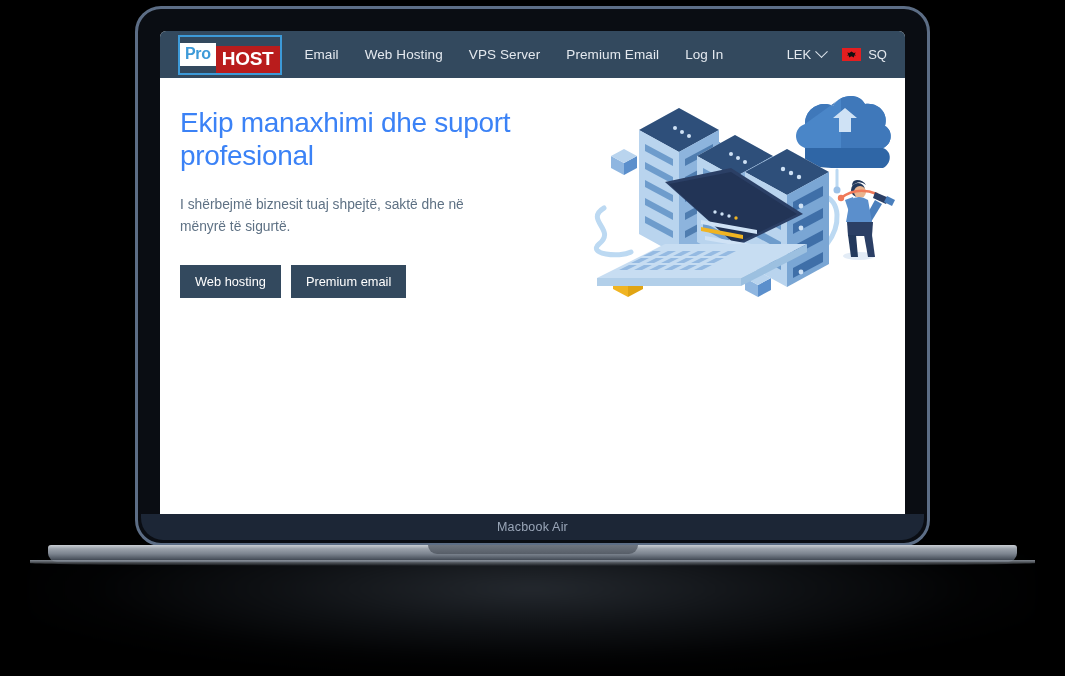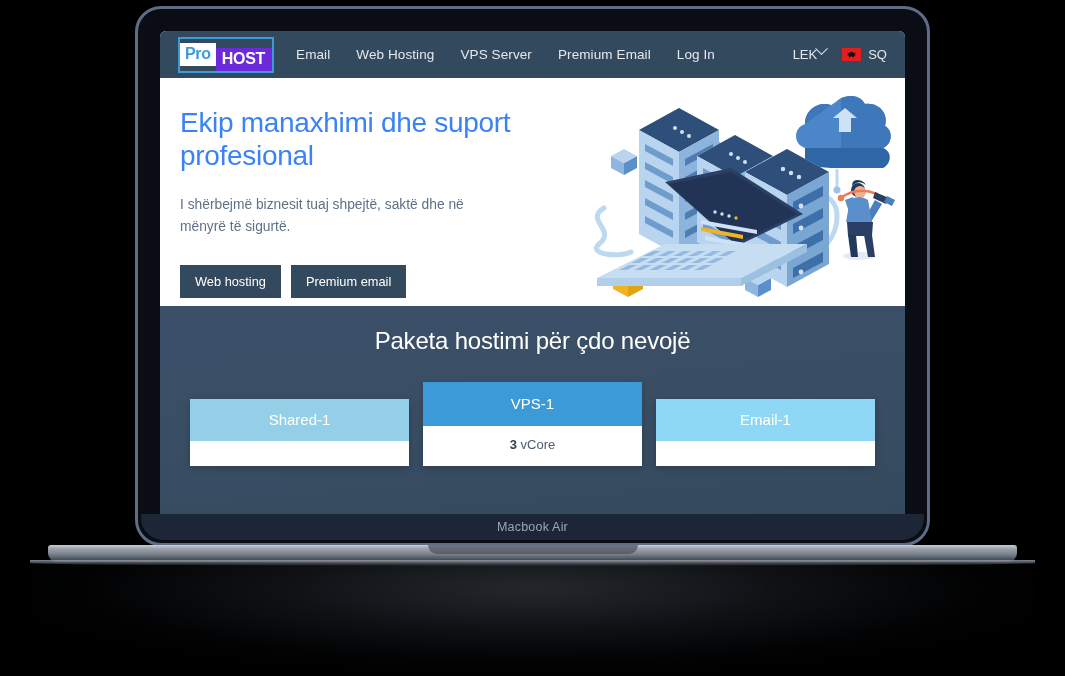--- a/index.html
+++ b/index.html
@@ -56,26 +56,26 @@
   .screen{ position:absolute; inset:0; background:#fff; }
 
   
   .navbar{
     height:47px; background:#33495e;
     display:flex; align-items:center; padding:0 18px 0 18px;
   }
   .logo{ display:flex; align-items:center; margin-right:22px; border:2px solid #3d9ad8; }
   .logo .pro{ background:#ffffff; color:#3d9ad8; font-weight:bold; font-size:16px;
     padding:2px 5px 3px 5px; font-family:"Liberation Sans", sans-serif; letter-spacing:-.3px;}
-  .logo .host{ background:#6d28d9; color:#ffffff; font-weight:bold; font-size:16px;
+  .logo .host{ background:#b91c1c; color:#ffffff; font-weight:bold; font-size:19px;
     padding:2px 7px 3px 6px; letter-spacing:-.3px;margin-top:9px;}
   .nav-links{ display:flex; align-items:center; gap:26px; }
   .nav-link{ color:#e4e9ef; font-size:13.5px; letter-spacing:.1px; cursor:pointer; }
   .nav-right{ margin-left:auto; display:flex; align-items:center; gap:16px; }
-  .currency{ display:flex; color:#e4e9ef; font-size:13px; cursor:pointer;}
+  .currency{ display:flex; align-items:center; gap:6px; color:#e4e9ef; font-size:13px; cursor:pointer;}
   .chev{ width:9px; height:9px; border-right:1.6px solid #dbe2ea; border-bottom:1.6px solid #dbe2ea;
     transform:rotate(45deg) translate(-2px,-2px); }
   .lang{ display:flex; align-items:center; gap:7px; color:#e4e9ef; font-size:13px; cursor:pointer;}
   .flag{ width:19px; height:13px; background:#e41e20; display:flex; align-items:center; justify-content:center;}
   .flag svg{ display:block; }
 
   
   .hero{ height:228px; background:#fff; position:relative; padding:28px 0 0 20px; }
   .hero h1{
     color:#3b82f6; font-size:28px; line-height:1.18; font-weight:normal;
@@ -318,45 +318,20 @@
               <path d="M33 59 l8 0 l3 22 l-7 0z" fill="#2b3f65"></path>
               <path d="M10 22 q16 -12 36 -4" fill="none" stroke="#f07a5a" stroke-width="2.6"></path>
               <circle cx="10" cy="22" r="3.2" fill="#f07a5a"></circle>
               <path d="M44 16 l14 6 l-3 6 l-13 -6z" fill="#2b3f65"></path>
               <path d="M56 20 l8 4 l-3 6 l-8 -4z" fill="#4a7fbd"></path>
             </g>
           </g>
         </svg>
       </div>
 
-      <div class="pricing">
-        <h2>Paketa hostimi për çdo nevojë</h2>
-
-        <div class="cards">
-
-          <div class="card shared">
-            <div class="card-head">Shared-1</div>
-            <div class="card-body"></div>
-          </div>
-
-          <div class="card vps">
-            <div class="card-head">VPS-1</div>
-            <div class="card-body">
-              <b>3</b>
-              <span>vCore</span>
-            </div>
-          </div>
-
-          <div class="card email">
-            <div class="card-head">Email-1</div>
-            <div class="card-body"></div>
-          </div>
-
-        </div>
-      </div>
 
     </div>
   </div>
 
   <div class="bezel-label">Macbook Air</div>
 </div>
 
 <div class="laptop-base"></div>
 <div class="laptop-base-edge"></div>
 

